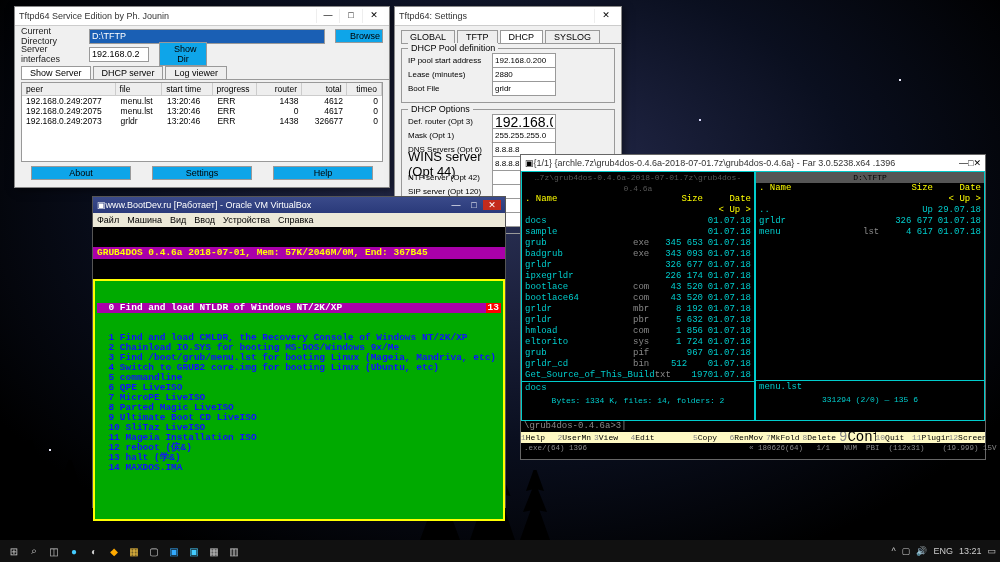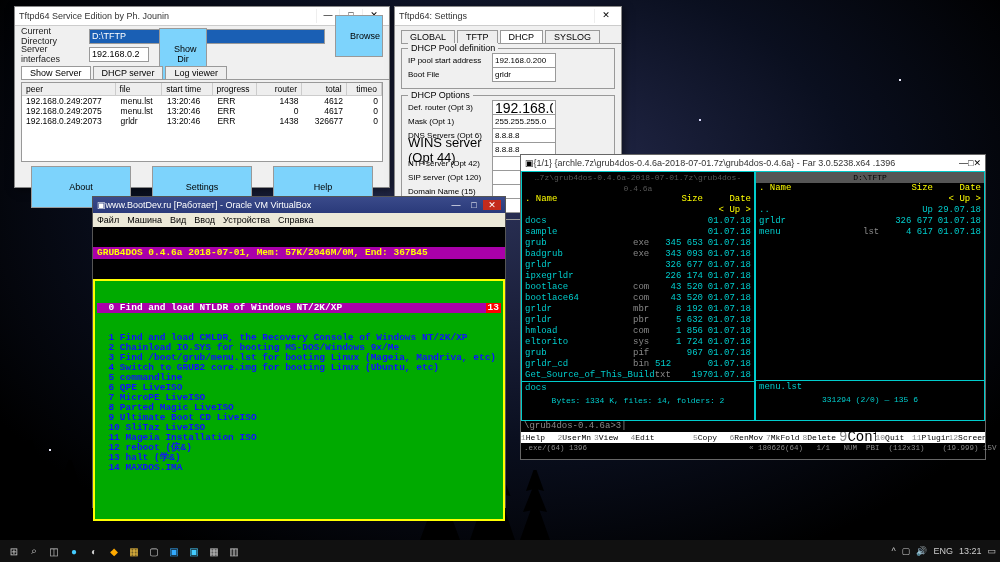--- a/index.html
+++ b/index.html
@@ -8,21 +8,21 @@
 .trees{position:absolute;bottom:22px;left:0;width:1000px;height:120px;pointer-events:none}
 .tree{position:absolute;bottom:0;background:#000;clip-path:polygon(45% 0,55% 0,80% 30%,60% 28%,90% 60%,65% 58%,100% 100%,0 100%,35% 58%,10% 60%,40% 28%,20% 30%)}
 .win{position:absolute;background:#f0f0f0;border:1px solid #888;box-shadow:2px 2px 8px rgba(0,0,0,.5)}
 .titlebar{height:18px;background:#fff;border-bottom:1px solid #ccc;display:flex;align-items:center;padding:0 4px;font-size:9px}
 .titlebar .t{flex:1;color:#333}
 .titlebar .btns{display:flex}
 .titlebar .wb{width:22px;height:14px;text-align:center;line-height:12px;border-left:1px solid #eee;cursor:pointer}
 .field-row{display:flex;align-items:center;margin:2px 6px;height:16px}
 .field-row label{width:68px;font-size:9px;color:#222}
 .field-row input,.field-row select{font-size:9px;border:1px solid #999;height:13px;padding:0 2px}
-.btn{border:1px solid #999;background:#7dd3fc;font-size:9px;padding:15px 14px;cursor:pointer}
+.btn{border:1px solid #999;background:#0ea5e9;font-size:9px;padding:1px 14px;cursor:pointer}
 .tabs{display:flex;margin:4px 0 0 6px;border-bottom:1px solid #999}
 .tab{padding:1px 8px;border:1px solid #999;border-bottom:none;margin-right:2px;background:#eee;cursor:pointer}
 .tab.sel{background:#fff}
 .tbl{border:1px solid #999;margin:2px 6px;background:#fff;font-size:8.5px}
 .tbl .hdr{display:flex;background:#eee;border-bottom:1px solid #ccc}
 .tbl .hdr div{padding:1px 4px;border-right:1px solid #ccc}
 .tbl .row{display:flex}
 .tbl .row div{padding:0 4px}
 .fs{border:1px solid #999;margin:4px 6px;padding:4px 6px 6px;position:relative}
 .fs .lg{position:absolute;top:-6px;left:6px;background:#f0f0f0;padding:0 3px;font-size:9px}
@@ -142,20 +142,24 @@
   <div class="tab">SYSLOG</div>
  </div>
  <div class="fs">
   <span class="lg">DHCP Pool definition</span>
   <div id="pool-fields">
           <div style="display: flex; align-items: center; height: 13px; margin: 1px 0px;">
             <label style="width:84px;font-size:8px">IP pool start address</label>
             <input style="flex: 1 1 0%; max-width: 58px; font-size: 8px; border: 1px solid rgb(153, 153, 153); height: 11px;" value="192.168.0.200">
           </div>
           <div style="display: flex; align-items: center; height: 13px; margin: 1px 0px;">
+            <label style="width:84px;font-size:8px">Lease (minutes)</label>
+            <input style="flex: 1 1 0%; max-width: 58px; font-size: 8px; border: 1px solid rgb(153, 153, 153); height: 11px;" value="2880">
+          </div>
+          <div style="display: flex; align-items: center; height: 13px; margin: 1px 0px;">
             <label style="width:84px;font-size:8px">Boot File</label>
             <input style="flex: 1 1 0%; max-width: 58px; font-size: 8px; border: 1px solid rgb(153, 153, 153); height: 11px;" value="grldr">
           </div>
         </div>
  </div>
  <div class="fs" style="margin-top:6px">
   <span class="lg">DHCP Options</span>
   <div id="opts-fields">
           <div style="display: flex; align-items: center; height: 13px; margin: 1px 0px;">
             <label style="width:84px;font-size:8px">Def. router (Opt 3)</label>
@@ -318,21 +322,21 @@
             </div>
             <div class="p-row">
               <span style="flex:1">grub</span>
               <span style="width:22px;color:#888">pif</span>
               <span style="width:48px;text-align:right">967</span>
               <span style="width:48px;text-align:right">01.07.18</span>
             </div>
             <div class="p-row">
               <span style="flex:1">grldr_cd</span>
               <span style="width:22px;color:#888">bin</span>
-              <span style="width:48px;text-align:left">512</span>
+              <span style="width:48px;text-align:center">512</span>
               <span style="width:48px;text-align:right">01.07.18</span>
             </div>
             <div class="p-row">
               <span style="flex:1">Get_Source_of_This_Build</span>
               <span style="width:22px;color:#888">txt</span>
               <span style="width:48px;text-align:right">197</span>
               <span style="width:48px;text-align:right">01.07.18</span>
             </div>
           </div>
    <div style="border-top:1px solid #0cc;padding:1px 3px">docs</div>
@@ -367,21 +371,21 @@
               <span style="width:22px;color:#888">lst</span>
               <span style="width:48px;text-align:right">4 617</span>
               <span style="width:48px;text-align:right">01.07.18</span>
             </div>
           </div>
    <div style="border-top:1px solid #0cc;padding:1px 3px">menu.lst</div>
    <div style="text-align:center;font-size:8px">331294 (2/0) — 135 6</div>
   </div>
  </div>
  <div class="far-body" style="color:#888;padding:0 3px">\grub4dos-0.4.6a&gt;3|</div>
- <div class="far-body" style="display:flex;background:#ffffff;color:#000" id="far-fkeys">
+ <div class="far-body" style="display:flex;background:#fef9c3;color:#000" id="far-fkeys">
         <span style="flex: 1 1 0%; font-size: 8px; overflow: hidden;"><span style="color:#888">1</span>Help</span>
         <span style="flex: 1 1 0%; font-size: 8px; overflow: hidden;"><span style="color:#888">2</span>UserMn</span>
         <span style="flex: 1 1 0%; font-size: 8px; overflow: hidden;"><span style="color:#888">3</span>View</span>
         <span style="flex: 1 1 0%; font-size: 8px; overflow: hidden;"><span style="color:#888">4</span>Edit</span>
         <span style="flex: 1 1 0%; font-size: 8px; overflow: hidden; margin-left: 26px;"><span style="color:#888">5</span>Copy</span>
         <span style="flex: 1 1 0%; font-size: 8px; overflow: hidden;"><span style="color:#888">6</span>RenMov</span>
         <span style="flex: 1 1 0%; font-size: 8px; overflow: hidden;"><span style="color:#888">7</span>MkFold</span>
         <span style="flex: 1 1 0%; font-size: 8px; overflow: hidden;"><span style="color:#888">8</span>Delete</span>
         <span style="flex: 1 1 0%; font-size: 14px; overflow: hidden;"><span style="color:#888">9</span>ConfMn</span>
         <span style="flex: 1 1 0%; font-size: 8px; overflow: hidden;"><span style="color:#888">10</span>Quit</span>

